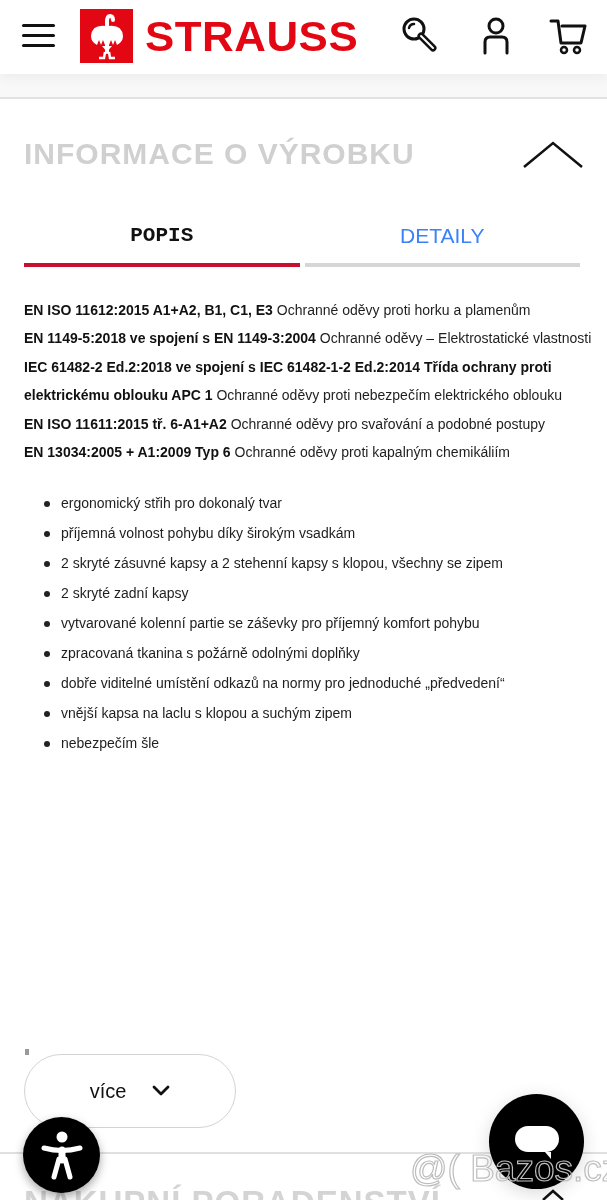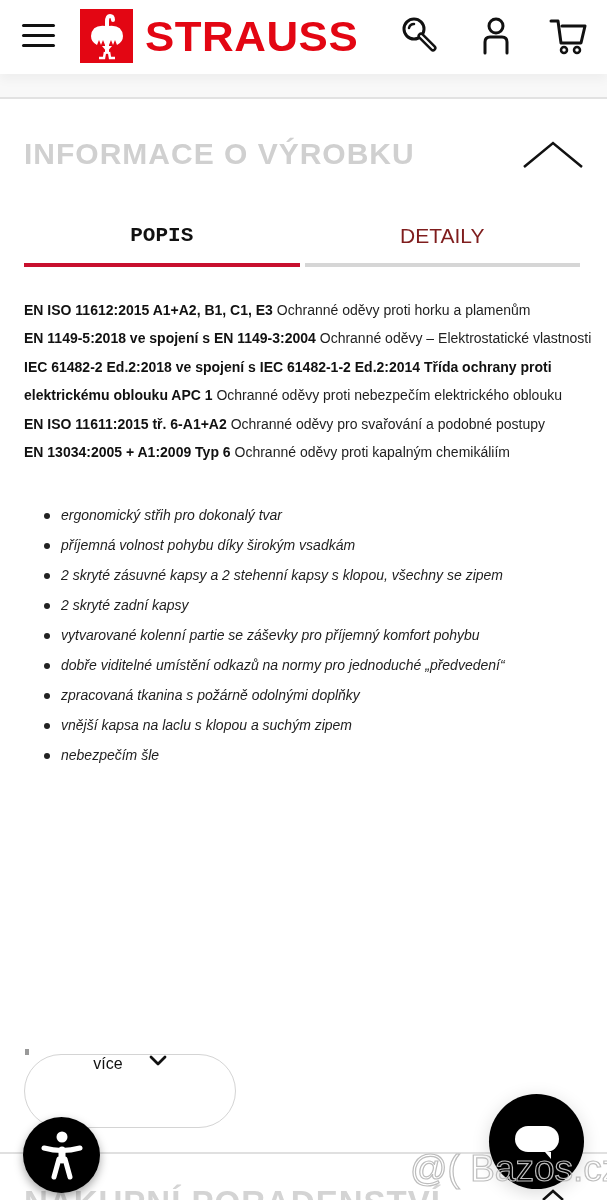--- a/index.html
+++ b/index.html
@@ -26,36 +26,36 @@
     font-family: "Liberation Sans", sans-serif; font-weight: 900; font-size: 30px;
     color: #d0d0d0; letter-spacing: 1px; line-height: 40px;
   }
   .collapse-btn { position: absolute; top: 138px; left: 520px; width: 66px; height: 34px; cursor: pointer; }
 
   .tabs { position: absolute; top: 215px; left: 24px; width: 556px; height: 52px; display: flex; gap: 5px; }
   .tab { flex: 1; position: relative; text-align: center; font-size: 21px; line-height: 42px; cursor: pointer; }
   .tab .bar { position: absolute; left: 0; right: 0; bottom: 0; height: 4px; }
   .tab.active { color: #111; font-weight: 700; font-family: Liberation Mono, monospace; }
   .tab.active .bar { background: #c8102e; }
-  .tab.inactive { color: #7f1d1d; font-weight: 400; }
+  .tab.inactive { color: #3b82f6; font-weight: 400; }
   .tab.inactive .bar { background: #d6d6d6; height: 4px; }
 
   .content { position: absolute; top: 296px; left: 24px; width: 570px; font-size: 14px; line-height: 28.4px; color: #1e1e1e; }
   .norm-line b { font-weight: 700; color: #111; }
-  .features { list-style: none; margin-top: 34px; padding-left: 0; font-style: italic; }
+  .features { list-style: none; margin-top: 22px; padding-left: 0; }
   .features li { position: relative; padding-left: 37px; line-height: 30px; }
   .features li::before { content: ""; position: absolute; left: 20px; top: 13px; width: 6px; height: 6px; border-radius: 50%; background: #222; }
 
   .tiny-mark { position: absolute; top: 1049px; left: 25px; width: 4px; height: 6px; background: #999; }
 
   .more-btn {
     position: absolute; top: 1054px; left: 24px; width: 212px; height: 74px;
     border: 1.5px solid #d4d4d4; border-radius: 37px; background: #fff;
-    display: flex; justify-content: center; gap: 26px;
-    font-size: 16px; color: #111; cursor: pointer;
+    display: flex; align-items: center; justify-content: center; gap: 26px;
+    font-size: 20px; color: #111; cursor: pointer;
   }
 
   .divider { position: absolute; top: 1152px; left: 0; width: 607px; height: 2px; background: #e0e0e0; }
 
   .next-title {
     position: absolute; top: 1183px; left: 24px;
     font-family: "Liberation Sans", sans-serif; font-weight: 900; font-size: 33px;
     color: #d4d4d4; letter-spacing: 1px; line-height: 40px; white-space: nowrap;
   }
   .next-chevron { position: absolute; top: 1188px; left: 540px; width: 26px; height: 14px; }
@@ -161,22 +161,22 @@
   <div class="norm-line">
     <b>EN 13034:2005 + A1:2009 Typ 6</b> <span>Ochranné oděvy proti kapalným chemikáliím</span>
   </div>
 
   <ul class="features">
     <li>ergonomický střih pro dokonalý tvar</li>
     <li>příjemná volnost pohybu díky širokým vsadkám</li>
     <li>2 skryté zásuvné kapsy a 2 stehenní kapsy s klopou, všechny se zipem</li>
     <li>2 skryté zadní kapsy</li>
     <li>vytvarované kolenní partie se záševky pro příjemný komfort pohybu</li>
+    <li>zpracovaná tkanina s požárně odolnými doplňky</li>
     <li>dobře viditelné umístění odkazů na normy pro jednoduché „předvedení“</li>
-    <li>zpracovaná tkanina s požárně odolnými doplňky</li>
     <li>vnější kapsa na laclu s klopou a suchým zipem</li>
     <li>nebezpečím šle</li>
   </ul>
 </div>
 
 <div class="tiny-mark"></div>
 
 <div class="more-btn">
   <span>více</span>
   <svg width="18" height="12" viewBox="0 0 18 12">

